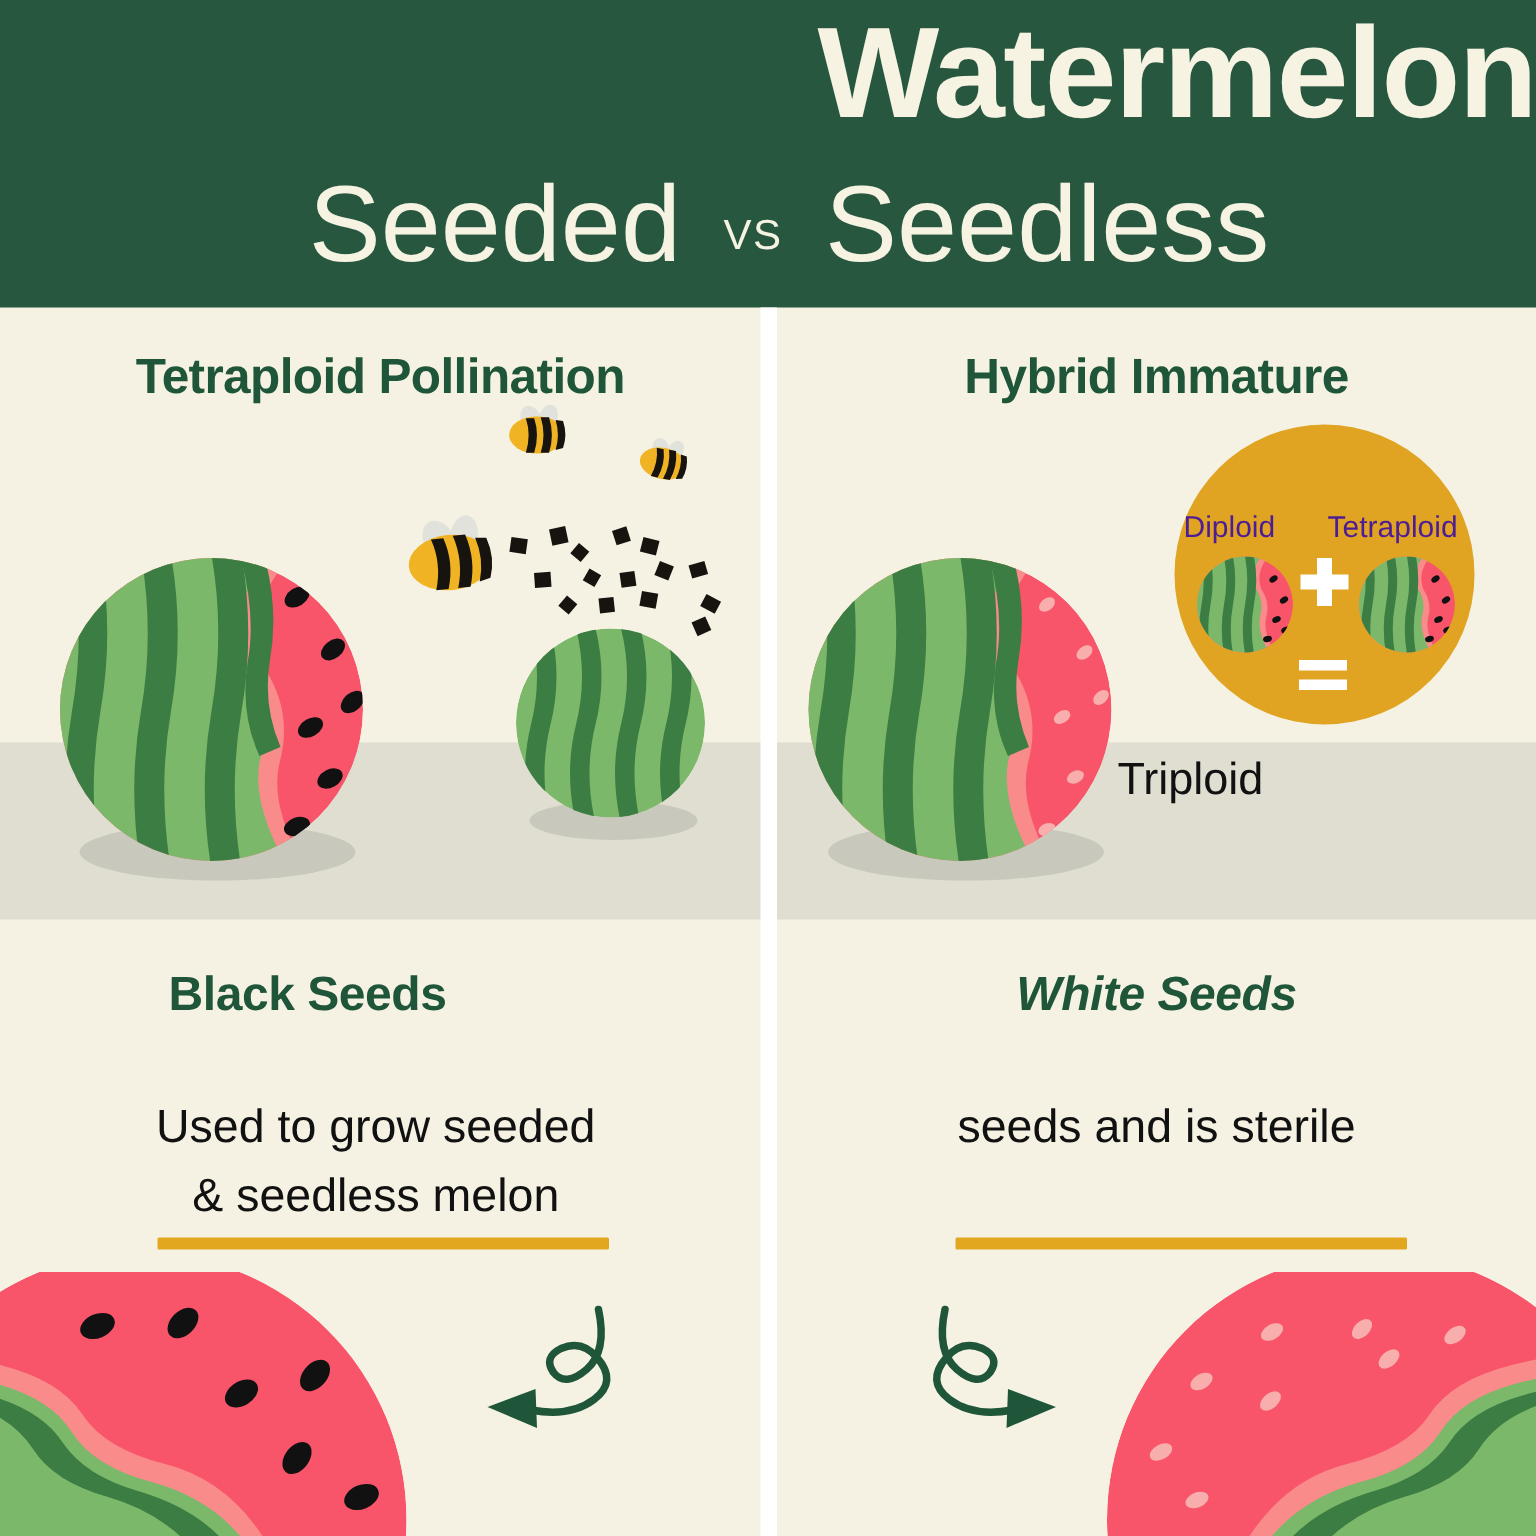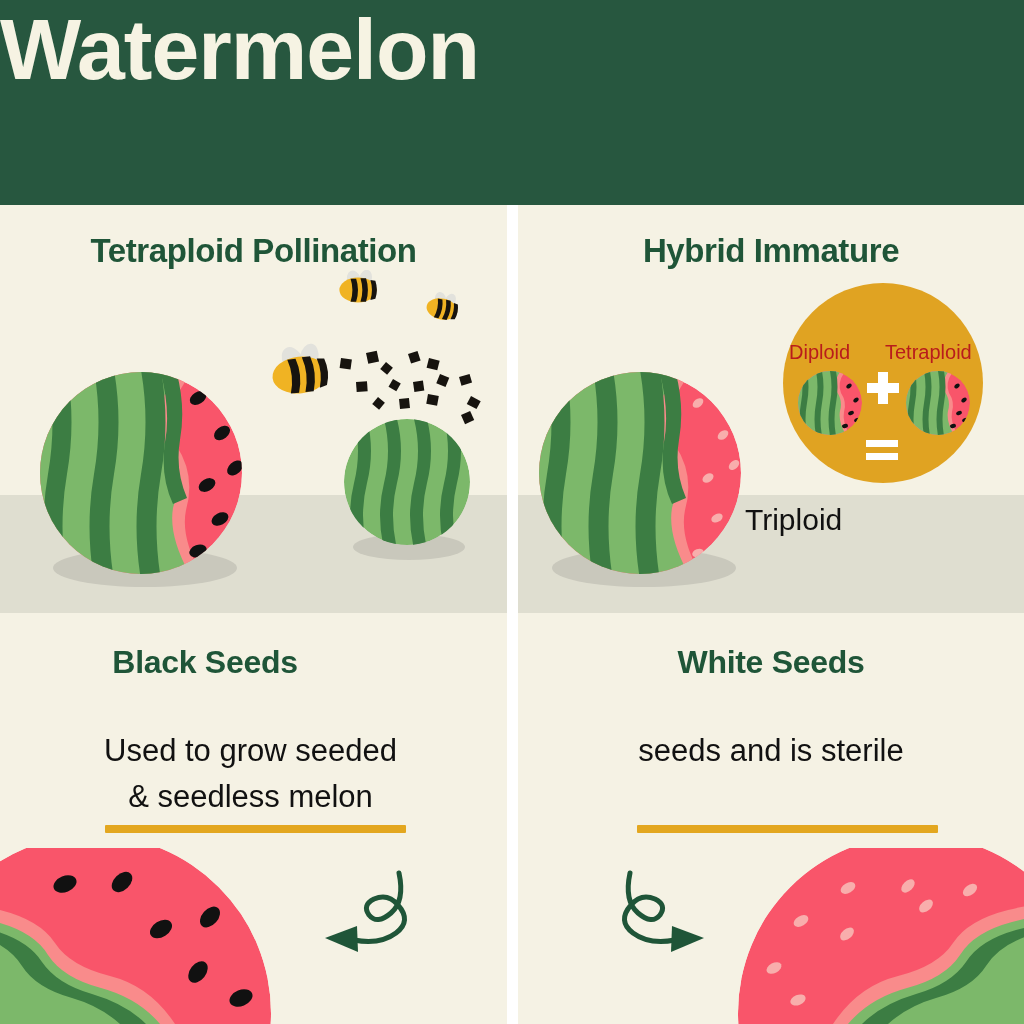--- a/index.html
+++ b/index.html
@@ -1,58 +1,58 @@
 <!DOCTYPE html>
 <html><head>
 <meta charset="utf-8">
 <style>
   html,body{margin:0;padding:0;background:#F5F2E4;}
   body{width:1024px;height:1024px;overflow:hidden;font-family:"Liberation Sans",sans-serif;}
   #stage{position:relative;width:1024px;height:1024px;background:#F5F2E4;overflow:hidden;}
 
   
   .header{position:absolute;left:0;top:0;width:1024px;height:205px;background:#27573F;}
-  .title-main{position:absolute;left:0;top:6px;width:1024px;text-align:left;
+  .title-main{position:absolute;left:0;top:6px;width:1024px;text-align:right;
     font-size:86px;font-weight:bold;color:#F6F3E3;letter-spacing:-1px;line-height:1;}
   .subrow{position:absolute;left:0;top:114px;width:1024px;height:80px;
     display:flex;align-items:baseline;justify-content:center;}
   .sub-left{font-size:72px;color:#F6F3E3;font-weight:300;line-height:1;width:380px;text-align:right;}
   .sub-vs{font-size:28px;color:#F6F3E3;font-weight:400;line-height:1;width:96px;text-align:center;
     letter-spacing:1px;position:relative;top:-8px;}
   .sub-right{font-size:72px;color:#F6F3E3;font-weight:300;line-height:1;width:400px;text-align:left;}
 
   
   .ground{position:absolute;left:0;top:495px;width:1024px;height:118px;background:#DFDED0;}
   .divider{position:absolute;left:507px;top:205px;width:11px;height:819px;background:#FFFFFF;}
 
   .panel-head{position:absolute;font-size:33px;font-weight:bold;color:#1F5538;
     text-align:center;line-height:1;letter-spacing:-0.4px;}
   #head-left{left:0;top:234px;width:507px;}
   #head-right{left:518px;top:234px;width:506px;}
 
   .seed-head{position:absolute;font-size:32px;font-weight:bold;color:#1F5538;
     text-align:center;line-height:1;letter-spacing:-0.3px;}
   #seedhead-left{left:0;top:646px;width:410px;}
-  #seedhead-right{left:518px;top:646px;width:506px;}
+  #seedhead-right{left:518px;top:646px;width:506px;font-style:italic;}
 
   .seed-desc{position:absolute;font-size:31px;color:#111111;text-align:center;
     line-height:1.48;font-weight:400;}
   #desc-left{left:0;top:728px;width:501px;}
   #desc-right{left:518px;top:728px;width:506px;}
 
   .rule{position:absolute;height:8px;background:#E3A71F;border-radius:1px;}
   #rule-left{left:105px;top:825px;width:301px;}
   #rule-right{left:637px;top:825px;width:301px;}
 
   .triploid{position:absolute;left:745px;top:505px;font-size:30px;color:#111;line-height:1;}
 
   
   .hybrid-circle{position:absolute;left:783px;top:283px;width:200px;height:200px;
     border-radius:50%;background:#E0A322;}
-  .hc-lbl{position:absolute;color:#b91c1c;font-size:20px;line-height:1;white-space:nowrap;}
+  .hc-lbl{position:absolute;color:#4c1d95;font-size:20px;line-height:1;white-space:nowrap;}
   #lbl-diploid{left:789px;top:342px;}
   #lbl-tetraploid{left:872px;top:342px;margin-left:13px;}
   .plus-sym{position:absolute;left:867px;top:372px;width:32px;height:32px;}
   .plus-sym:before,.plus-sym:after{content:"";position:absolute;background:#fff;}
   .plus-sym:before{left:11px;top:0;width:10px;height:32px;}
   .plus-sym:after{left:0;top:11px;width:32px;height:10px;}
   .eq-sym{position:absolute;left:866px;top:440px;width:32px;height:20px;}
   .eq-sym:before,.eq-sym:after{content:"";position:absolute;left:0;width:32px;height:7px;background:#fff;}
   .eq-sym:before{top:0;}
   .eq-sym:after{top:13px;}
@@ -60,20 +60,25 @@
   svg{display:block;}
   .abs{position:absolute;}
 </style>
 </head>
 <body>
 
 <div id="stage">
 
   <div class="header">
     <div class="title-main">Watermelon</div>
+    <div class="subrow">
+      <span class="sub-left">Seeded</span>
+      <span class="sub-vs">VS</span>
+      <span class="sub-right">Seedless</span>
+    </div>
   </div>
 
   <div class="ground"></div>
 
   <div class="panel-head" id="head-left">Tetraploid Pollination</div>
   <div class="panel-head" id="head-right">Hybrid Immature</div>
 
   <svg class="abs" style="left:0px;top:270px;" width="507" height="345" viewBox="0 0 507 345">
     <defs>
       <clipPath id="clipBigMelon">

